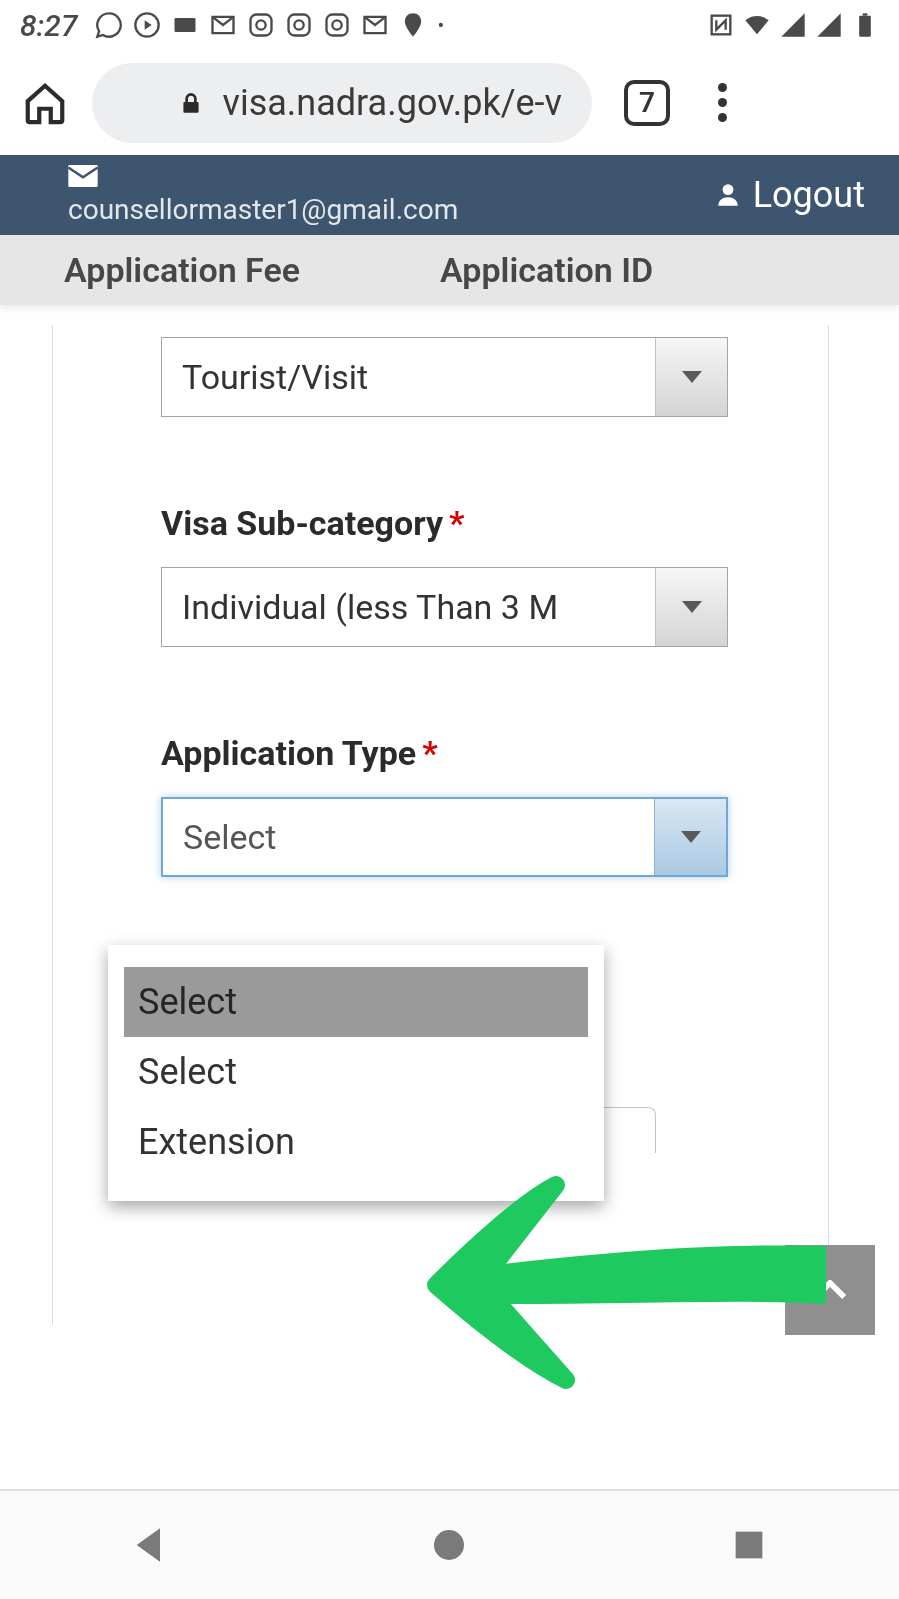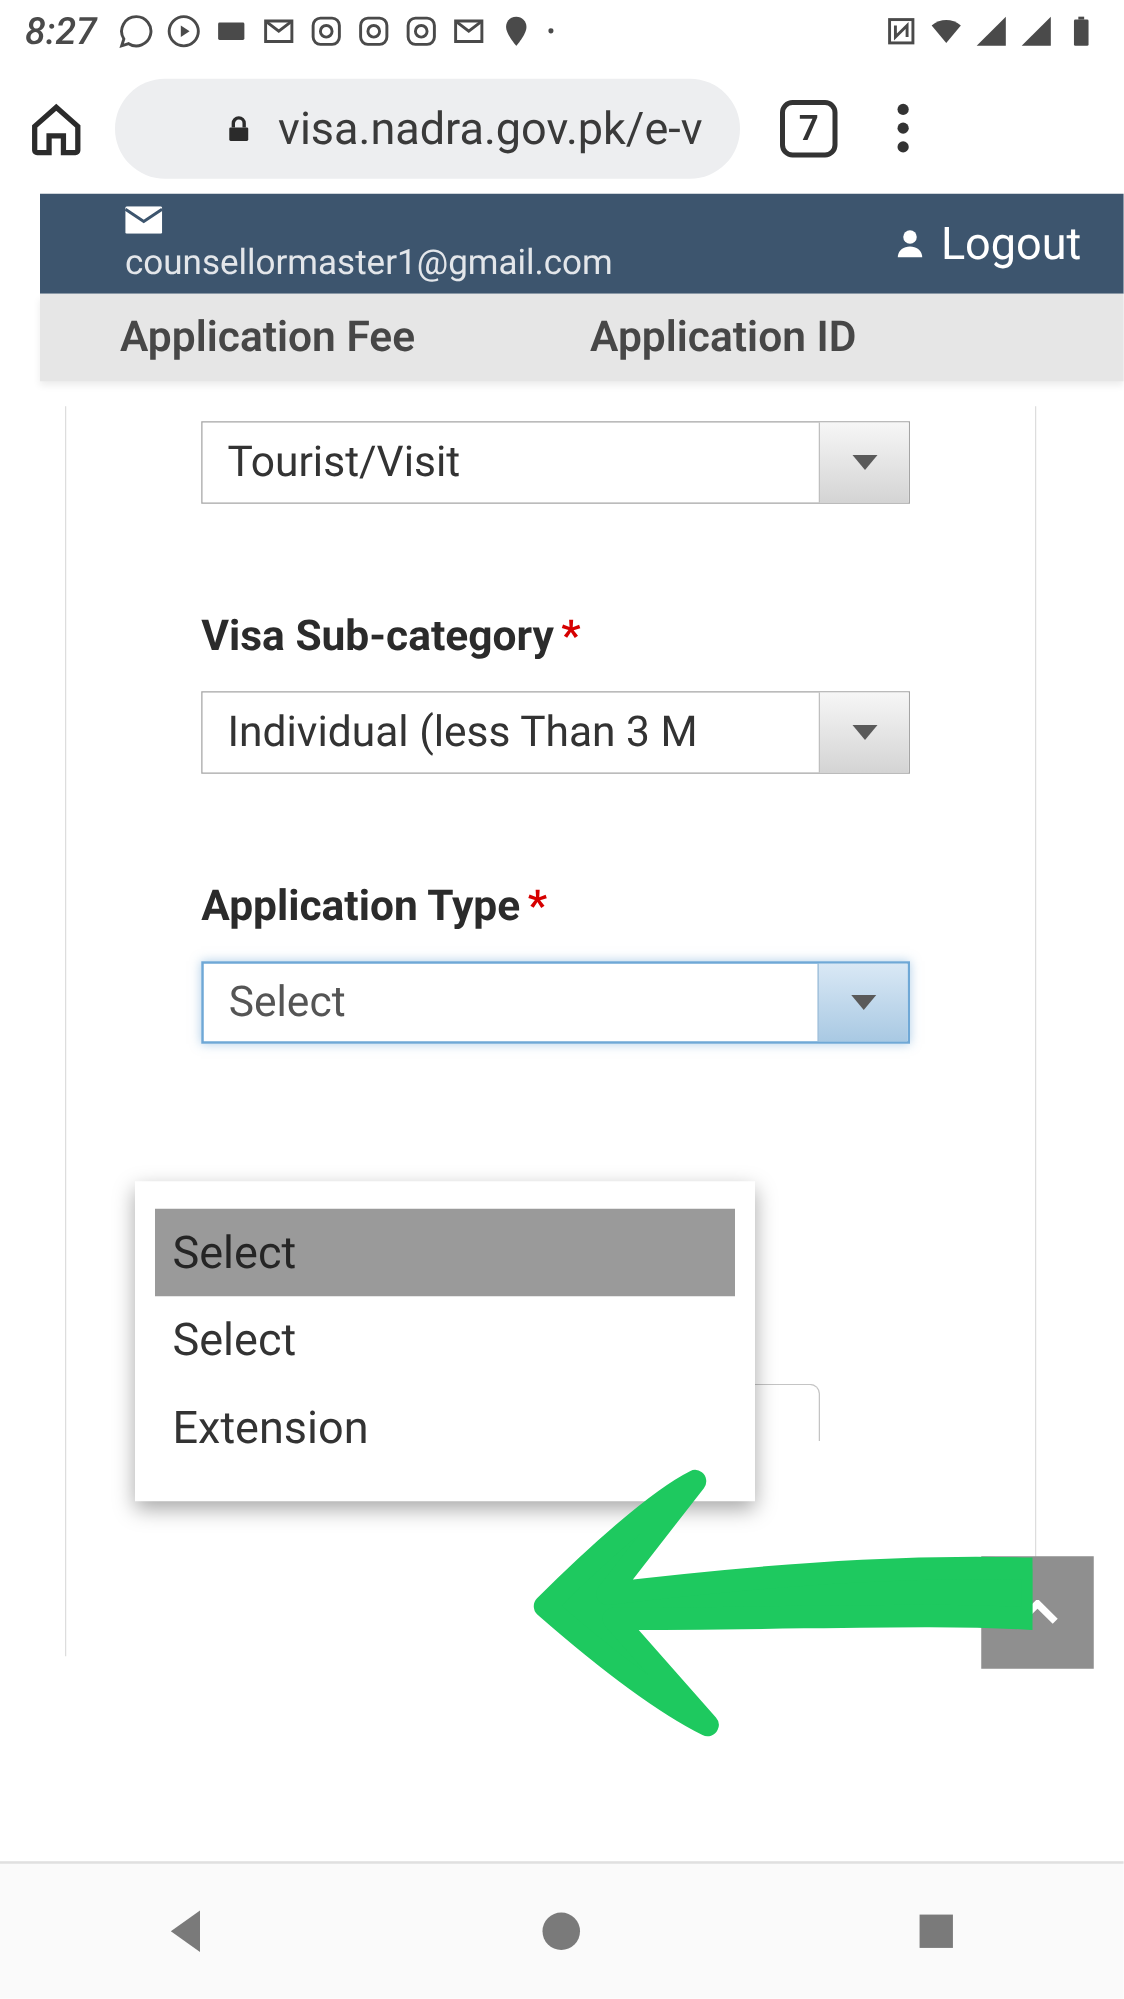--- a/index.html
+++ b/index.html
@@ -16,38 +16,38 @@
   .browser-bar { height: 105px; display: flex; align-items: center; padding: 0 10px 0 22px; gap: 24px; }
   .home-btn { width: 46px; height: 46px; }
   .url-pill { flex: 0 0 auto; background: #edeef0; border-radius: 50px; height: 80px; display: flex; align-items: center; padding: 0 30px 0 26px; gap: 18px; width: 500px; overflow: hidden; justify-content: flex-end; }
   .url-pill .lock { width: 26px; height: 30px; flex-shrink: 0; }
   .url-pill .url { font-size: 36px; color: #3a3a3a; white-space: nowrap; overflow: hidden; }
   .tab-count { width: 46px; height: 46px; border: 4px solid #333; border-radius: 10px; display: flex; align-items: center; justify-content: center; font-size: 28px; font-weight: 600; color: #333; margin-left: 8px; }
   .kebab { width: 40px; height: 40px; display: flex; flex-direction: column; align-items: center; justify-content: center; gap: 6px; margin-left: 8px; }
   .kebab span { width: 9px; height: 9px; background: #333; border-radius: 50%; }
   
   
-  .page-area { position: relative; height: 1170px; padding-left: 32px; }
+  .page-area { position: relative; height: 1170px; }
   .blue-band { background: #3d556e; height: 80px; color: #fff; display: flex; align-items: center; padding: 0 34px 0 68px; justify-content: space-between; }
   .email-wrap { display: flex; flex-direction: column; gap: 4px; }
   .email-wrap .mail-icon { width: 30px; height: 22px; }
   .email-wrap .email { font-size: 28px; color: #e3e6ea; margin-top: 2px; }
   .logout-wrap { display: flex; align-items: center; gap: 12px; font-size: 36px; }
   .user-icon { width: 26px; height: 30px; }
   
   
   .tabs-row { background: #e6e6e6; height: 70px; display: flex; align-items: center; padding: 0 64px; gap: 140px; box-shadow: 0 4px 6px rgba(0,0,0,0.08); }
   .tab { font-size: 34px; color: #474747; font-weight: 600; }
   
   
   .form-panel { position: absolute; left: 52px; right: 70px; top: 170px; bottom: 0; background: #fff; border-left: 1px solid #ddd; border-right: 1px solid #ddd; padding: 12px 100px 0 108px; }
   .field { margin-bottom: 86px; }
   .field-label { font-size: 34px; font-weight: 700; color: #2b2b2b; margin-bottom: 24px; }
   .field-label .req { color: #d60000; margin-left: 6px; }
-  .select-box { height: 66px; border: 1px solid #a5a5a5; display: flex; align-items: stretch; background: #fff; }
+  .select-box { height: 80px; border: 1px solid #a5a5a5; display: flex; align-items: stretch; background: #fff; }
   .select-box.focused { border: 2px solid #6fa8d6; box-shadow: 0 0 8px rgba(100,160,210,0.5); }
   .select-text { flex: 1; padding: 0 20px; font-size: 34px; color: #333; display: flex; align-items: center; white-space: nowrap; overflow: hidden; }
   .select-text.placeholder { color: #555; }
   .select-caret { width: 72px; background: linear-gradient(#f6f6f6, #d4d4d4); border-left: 1px solid #bfbfbf; display: flex; align-items: center; justify-content: center; }
   .select-caret.focused { background: linear-gradient(#d9e8f5, #a9c9e3); border-left-color: #8cb3d3; }
   .caret-down { width: 0; height: 0; border-left: 10px solid transparent; border-right: 10px solid transparent; border-top: 12px solid #5a5a5a; }
   
   
   .dropdown { position: absolute; left: 108px; width: 496px; background: #fff; box-shadow: 0 6px 16px rgba(0,0,0,0.35); padding: 22px 16px 24px; z-index: 10; }
   .dropdown-option { font-size: 36px; color: #333; padding: 14px 14px; }

